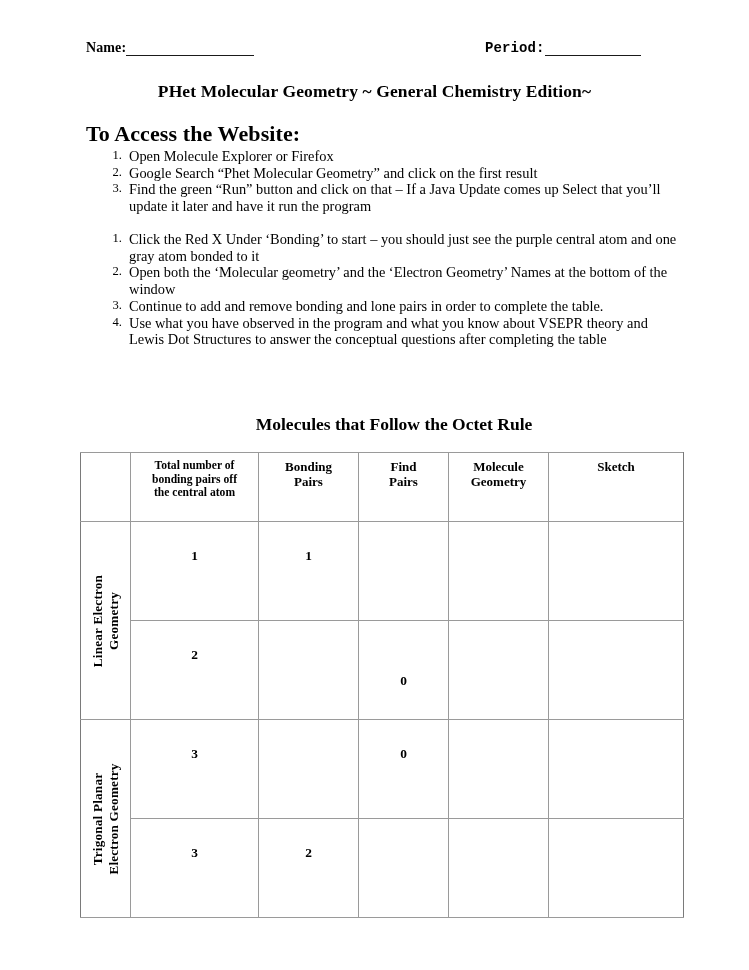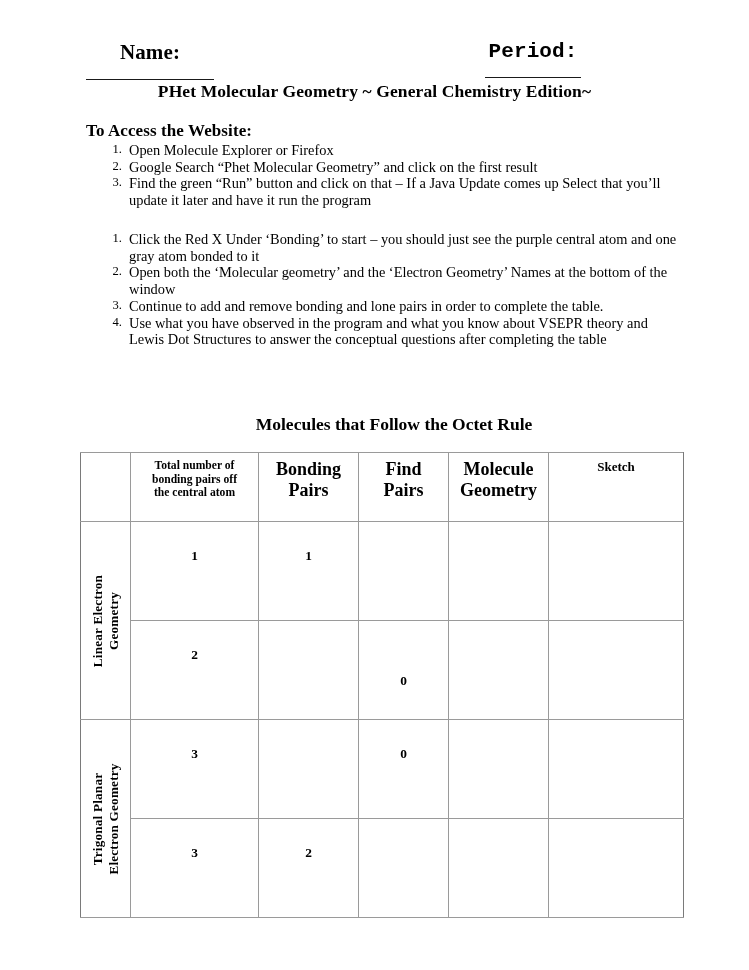--- a/index.html
+++ b/index.html
@@ -26,25 +26,24 @@
   .idline {
     position: absolute;
     left: 86px;
     top: 40px;
     width: 580px;
     height: 24px;
   }
   .idfield {
     position: absolute;
     display: flex;
-    align-items: center;
-    font-weight: bold;
-    font-size: 21px;
+    align-items: flex-end;
+    font-weight: bold;
+    font-size: 14px;
     letter-spacing: .1px;
-    flex-direction: column;
   }
   .idfield.name { left: 0; top: 0; }
   .idfield.period { left: 399px; top: 0; font-family: Liberation Mono, monospace; }
   .idlabel { white-space: nowrap; }
   .blank {
     display: inline-block;
     border-bottom: 1.6px solid #1a1a1a;
     height: 14px;
   }
   .blank.long { width: 128px; }
@@ -66,21 +65,21 @@
   .section {
     position: absolute;
     left: 86px;
     width: 600px;
   }
   .section.access { top: 121px; }
   .section.complete { top: 231px; }
 
   .section-heading {
     font-weight: bold;
-    font-size: 17px;
+    font-size: 22px;
     margin: 0 0 1px 0;
     letter-spacing: .1px;
   }
 
   ol.steps {
     margin: 0;
     padding: 0;
     list-style: none;
     font-size: 14.4px;
     line-height: 1.16;
@@ -143,21 +142,21 @@
     text-align: center;
     font-weight: bold;
     vertical-align: top;
     padding-top: 6px;
   }
   .hdr-small {
     font-size: 11.6px;
     line-height: 1.17;
   }
   .hdr-med {
-    font-size: 18px;
+    font-size: 13px;
     line-height: 1.17;
   }
   .hdr-big {
     font-size: 13px;
     line-height: 1.17;
   }
 
   .body-row td { height: 98px; }
 
   .cellval {

